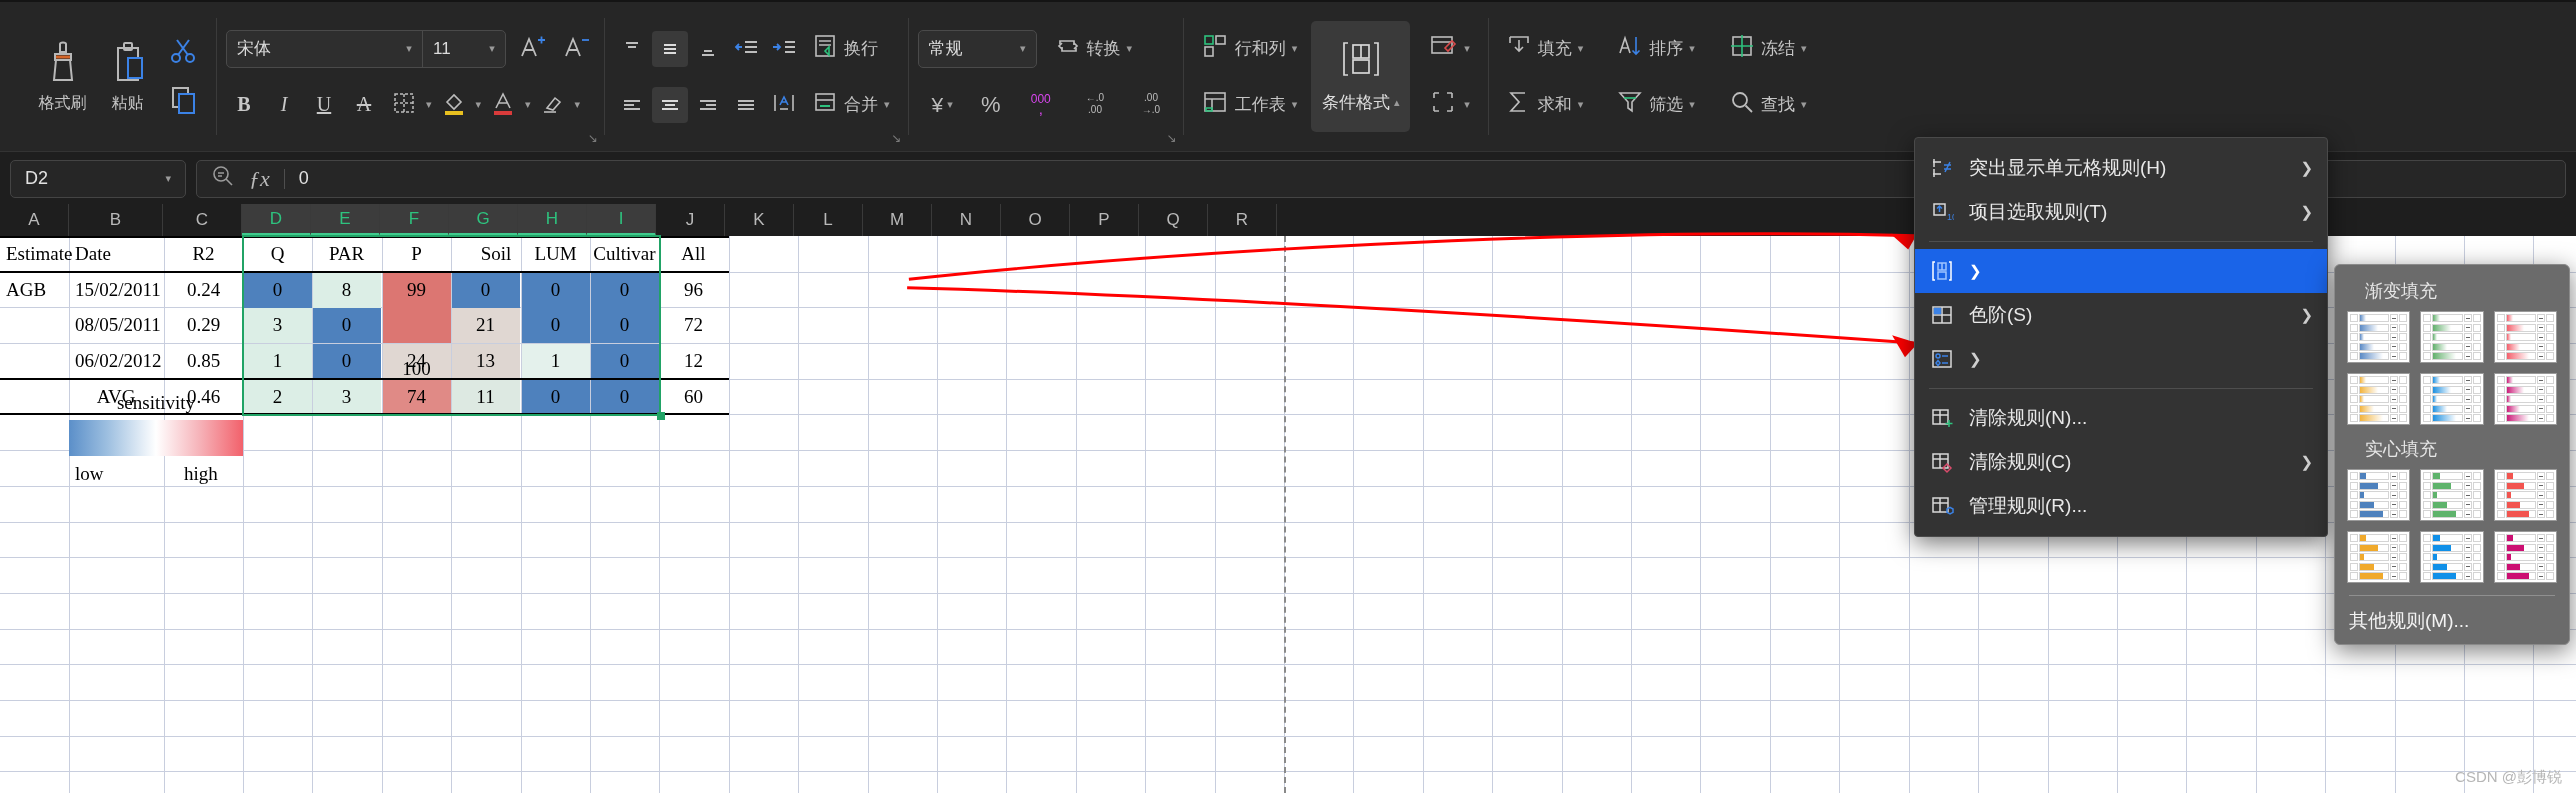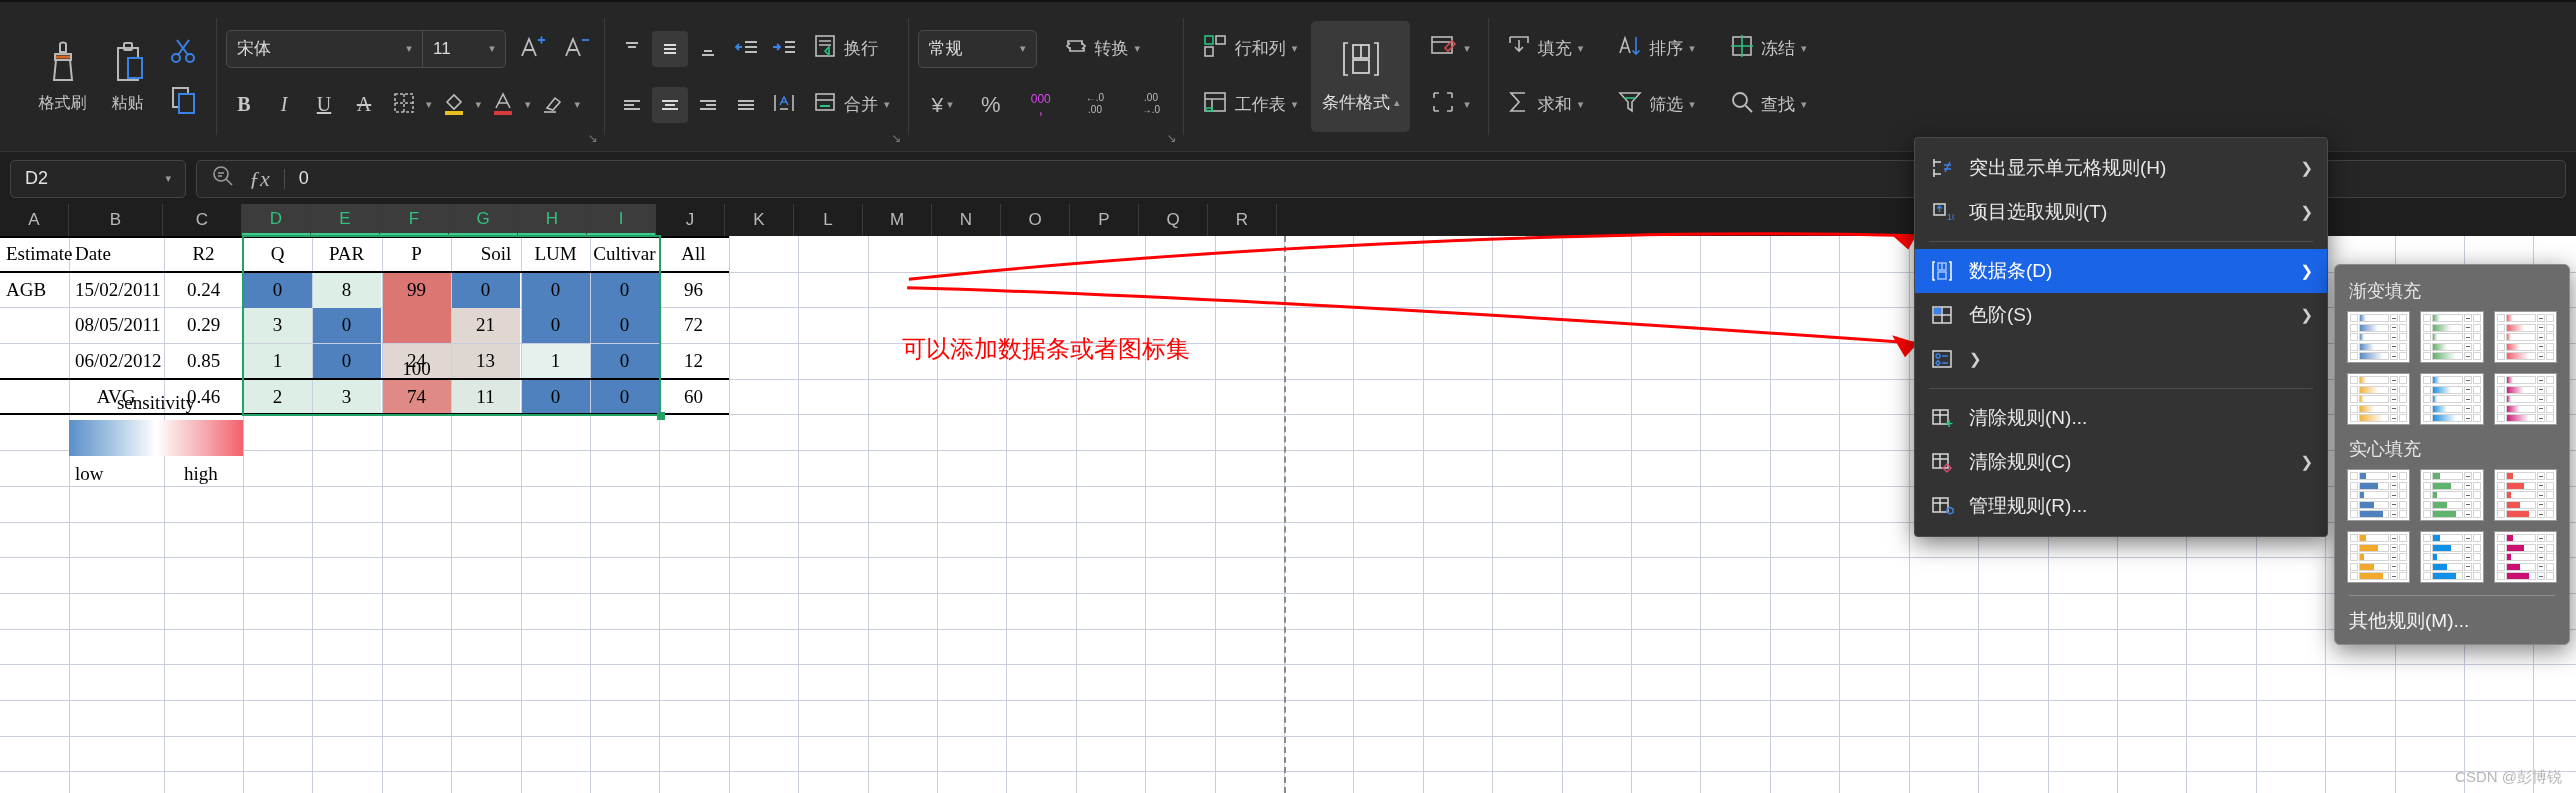--- a/index.html
+++ b/index.html
@@ -151,21 +151,21 @@
   .mi .marrow { font-size: 15px; color: #cfcfcf; }
   .mi.sel .marrow { color: #fff; }
   .msep { height: 1px; background: #4e4e4e; margin: 7px 14px; }
 
   
   #submenu {
     position: absolute; left: 2334px; top: 264px; width: 236px;
     background: #6b6b6b; border: 1px solid #8a8a8a; border-radius: 6px;
     box-shadow: 0 6px 24px rgba(0,0,0,.5); padding: 10px 12px 8px; z-index: 60;
   }
-  .sub-h { color: #e6e6e6; font-size: 18px; margin: 4px 0 8px 2px; }
+  .sub-h { color: #e6e6e6; font-size: 18px; margin: 4px 0 8px 18px; }
   .swgrid { display: grid; grid-template-columns: repeat(3, 1fr); gap: 10px 10px; margin-bottom: 12px; }
   .sw {
     background: #fff; border: 1px solid #9a9a9a; height: 52px; padding: 2px;
     display: flex; flex-direction: column; justify-content: space-between;
   }
   .swrow { display: flex; align-items: center; height: 8px; gap: 1px; }
   .swcellL { width: 8px; height: 8px; background: #fff; border: 1px solid #d4d4d4; flex: 0 0 8px; }
   .swbar { height: 8px; border: 1px solid #d4d4d4; position: relative; overflow: hidden; }
   .swbar i { position: absolute; left: 0; top: 0; bottom: 0; display: block; }
   .swtick { width: 8px; height: 8px; border: 1px solid #d4d4d4; display: flex; align-items: center; justify-content: center; flex: 0 0 8px; }
@@ -394,21 +394,21 @@
           <span class="cap">合并</span>
           <span class="caret">▾</span>
         </div>
       </div>
     </div>
     <span class="launcher">↘</span>
   </div>
 
   <div class="grp">
     <div class="twocol">
-      <div style="display:flex;align-items:center;gap:18px;height:56px;">
+      <div style="display:flex;align-items:center;gap:10px;height:56px;">
         <div class="numbox">
           <span>常规</span>
           <span class="caret">▾</span>
         </div>
         <div class="rowbtn">
           <span>
             <svg width="26" height="24" viewBox="0 0 26 24" stroke="#bdbdbd" stroke-width="1.7" fill="none">
               <path d="M5 10V7h14v4"></path>
                 <path d="M21 14v3H7v-4"></path>
                 <path d="M19 9l3 3-3 3"></path>
@@ -771,21 +771,20 @@
 
     <div class="selbox" style="left:242px;top:-1px;width:419px;height:181px;"></div>
     <div class="selhandle" style="left:657px;top:176px;"></div>
 
     <div id="legend-title" style="left:69px;top:149px;width:174px;height:36px;line-height:36px;">sensitivity</div>
     <div id="legend-bar" style="left:69px;top:184px;width:174px;height:36px;
                 background:linear-gradient(90deg,#5b8fc9 0%, #9dbfe0 22%, #ffffff 50%, #f6b3b9 75%, #f2616b 100%);"></div>
     <div class="legend-lbl" style="left:75px;top:220px;height:36px;line-height:36px;">low</div>
     <div class="legend-lbl" style="left:184px;top:220px;height:36px;line-height:36px;">high</div>
 
-    <div id="annot" style="left:902px;top:97px;">可以添加数据条或者图标集</div>
 
     <svg class="arrow" style="left:887px;top:-18px;width:1051px;height:79px;" viewBox="0 0 1060 80">
       <path d="M1040 18 C 700 8, 260 36, 20 62" stroke="#ff0000" stroke-width="3" fill="none"></path>
       <path d="M1040 18 l-26 -2 l18 16 z" fill="#ff0000"></path>
     </svg>
     <svg class="arrow" style="left:887px;top:30px;width:1051px;height:109px;" viewBox="0 0 1060 110">
       <path d="M1040 78 C 760 58, 320 30, 20 22" stroke="#ff0000" stroke-width="3" fill="none"></path>
       <path d="M1040 78 l-26 -8 l13 22 z" fill="#ff0000"></path>
     </svg>
   </div>
@@ -820,21 +819,20 @@
 
   <div class="mi sel">
     <span class="micon">
       <svg width="24" height="24" viewBox="0 0 24 24" stroke="#ffffff" stroke-width="1.5" fill="none">
         <path d="M5 3H3v18h2M19 3h2v18h-2"></path>
         <rect x="8" y="4" width="8" height="7" stroke="#9fc4ff"></rect>
           <rect x="8" y="13" width="8" height="7" stroke="#9fc4ff"></rect>
         <path d="M12 4v7" stroke="#9fc4ff"></path>
       </svg>
     </span>
-    <span class="mlbl">数据条(D)</span>
     <span class="marrow">❯</span>
   </div>
 
   <div class="mi">
     <span class="micon">
       <svg width="24" height="24" viewBox="0 0 24 24" stroke="#d9d9d9" stroke-width="1.5" fill="none">
         <rect x="3" y="4" width="18" height="16"></rect>
           <path d="M3 12h18M12 4v16"></path>
         <rect x="3.8" y="4.8" width="7.4" height="6.4" fill="#3b82e6" stroke="none"></rect>
       </svg>

